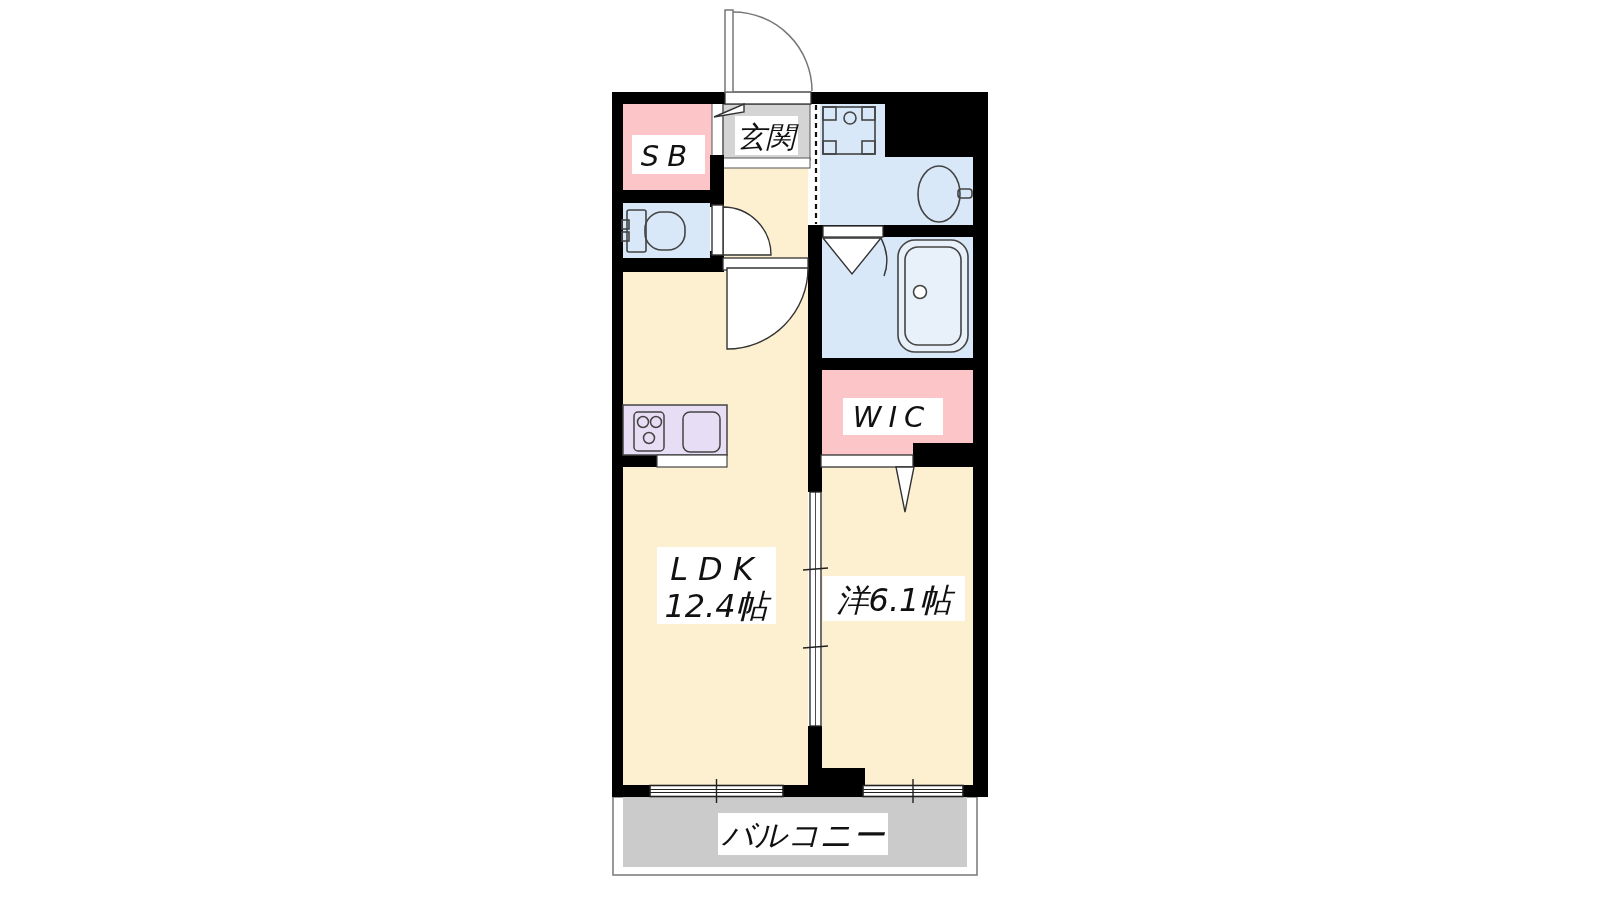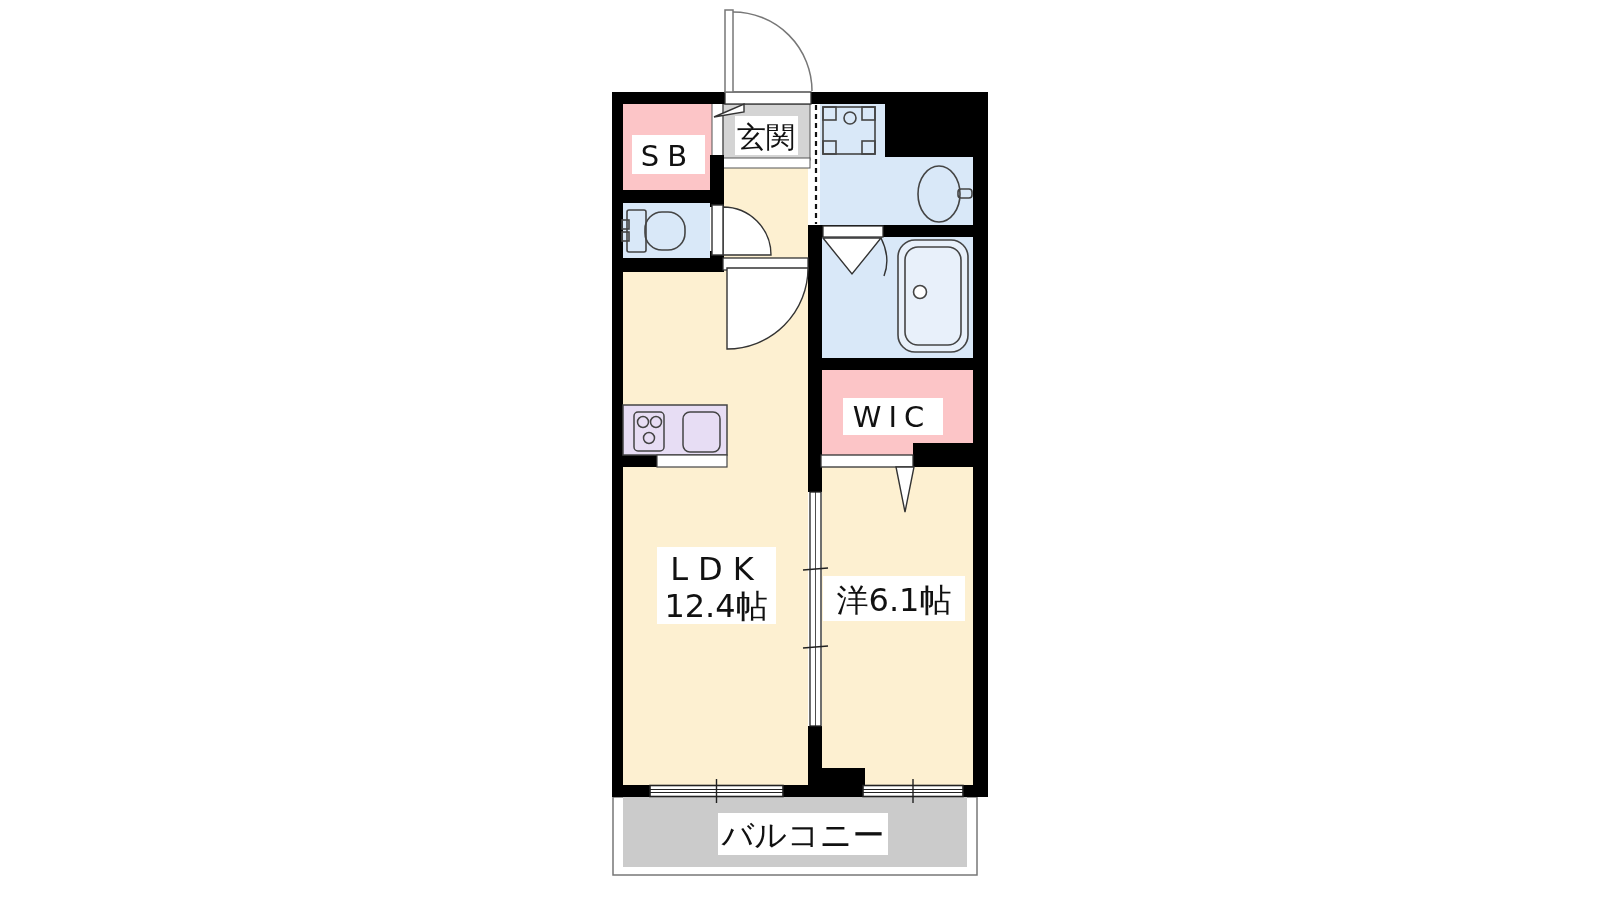--- a/index.html
+++ b/index.html
@@ -1,16 +1,16 @@
 <!DOCTYPE html>
 <html><head>
 <meta charset="utf-8">
 <style>
   html,body{margin:0;padding:0;background:#ffffff;}
-  .stage{position:relative;width:1600px;height:900px;background:#3b82f6;overflow:hidden;}
+  .stage{position:relative;width:1600px;height:900px;background:#3b82f6;overflow:hidden;font-style:italic;}
   svg{position:absolute;left:0;top:0;}
   svg text{
     font-family:"DejaVu Sans","Liberation Sans",sans-serif;
     fill:#111;
   }
   .lbl{font-size:32px;}
   .lbl-sm{font-size:29px;}
 </style>
 </head>
 <body>

